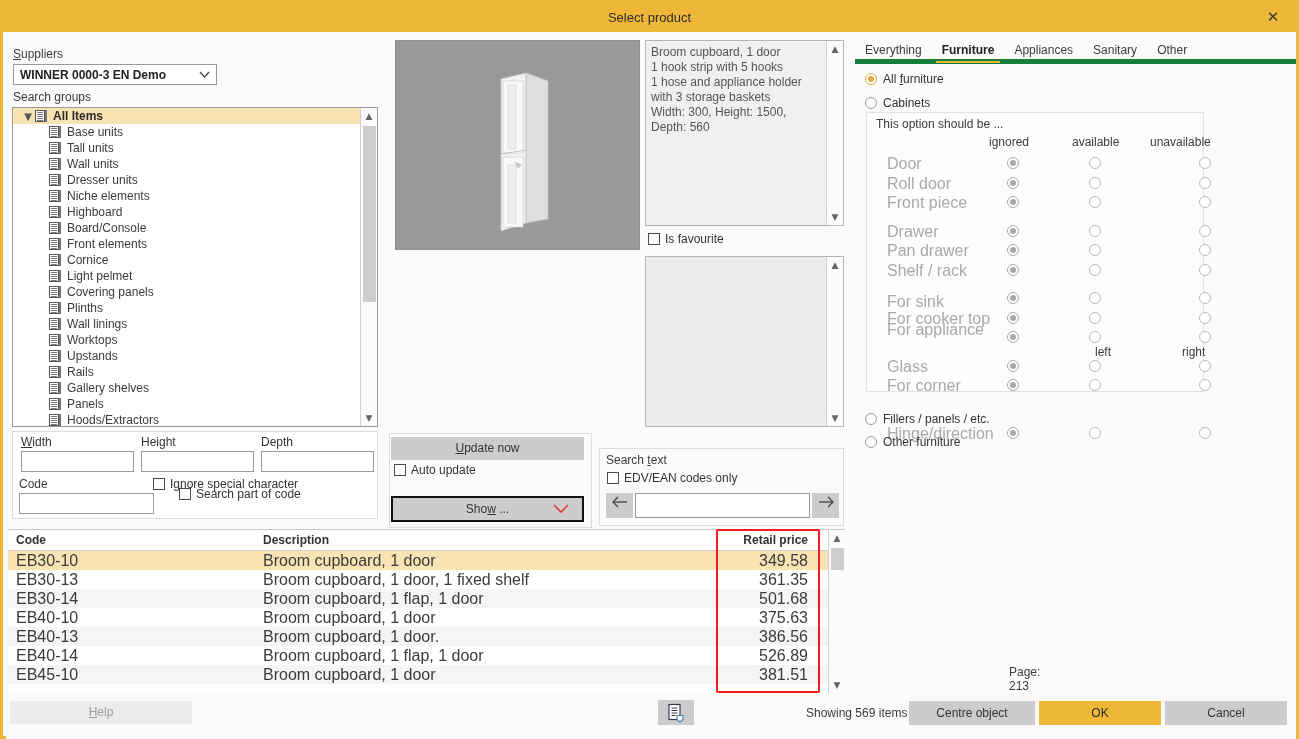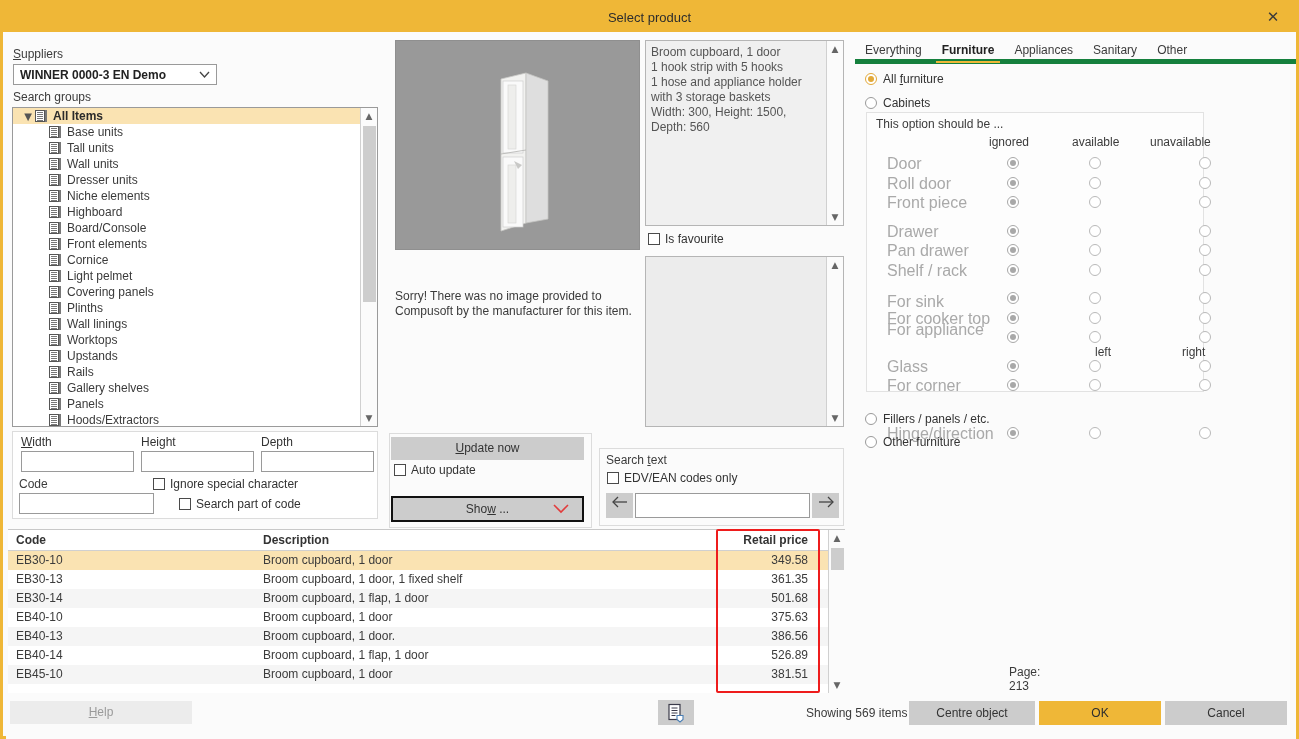--- a/index.html
+++ b/index.html
@@ -175,21 +175,21 @@
   .rlabel { position: absolute; font-size: 12px; cursor: pointer; }
   .optbox { position: absolute; left: 11px; top: 72px; width: 338px; height: 280px; border: 1px solid #e2e2e2; background: #fdfdfd; }
   .optbox .hdr { position: absolute; font-size: 12px; color: #3b3b3b; }
   .optrow-label { position: absolute; left: 20px; font-size: 16px; color: #a9a9a9; }
 
   
   .tablewrap { position: absolute; left: 5px; top: 526px; width: 837px; height: 164px; background: #fff; border-top: 1px solid #c8c8c8; }
   .thead { position: absolute; left: 0; top: 0; width: 820px; height: 21px; background: #ffffff; border-bottom: 1px solid #d0d0d0; }
   .thead .th { position: absolute; top: 0; line-height: 21px; font-size: 12px; font-weight: bold; color: #333; }
   .rows { position: absolute; left: 0; top: 21px; width: 820px; bottom: 0; overflow: hidden; }
-  .trow { position: relative; height: 19px; line-height: 19px; font-size: 12px; color: #3b3b3b; cursor: pointer; }
+  .trow { position: relative; height: 19px; line-height: 19px; font-size: 16px; color: #3b3b3b; cursor: pointer; }
   .trow.alt { background: #f5f5f5; }
   .trow.sel { background: #fae3b2; }
   .trow .c-code { position: absolute; left: 8px; }
   .trow .c-desc { position: absolute; left: 255px; }
   .trow .c-price { position: absolute; left: 600px; width: 200px; text-align: right; }
   .redbox { position: absolute; left: 713px; top: 526px; width: 104px; height: 164px; border: 2px solid #ee1c1c; border-radius: 2px; pointer-events: none; }
 
   
   .pageinfo { position: absolute; left: 1006px; top: 662px; font-size: 12px; color: #3b3b3b; line-height: 14px; }
   .footer { position: absolute; left: 3px; top: 694px; width: 1290px; height: 42px; background: #fbfbfb; }
@@ -259,39 +259,37 @@
     <div class="fld" style="left:128px;width:113px;"></div>
     <div class="fld" style="left:248px;width:113px;"></div>
   </div>
 
   <div class="codebox">
     <div class="cap lbl">Code</div>
     <div class="fld"></div>
     <div class="chkline" style="left:140px;top:2px;">
       <span class="cbx"></span><span>Ignore special character</span>
     </div>
-    <div class="chkline" style="left:140px;top:22px;padding-left:26px;">
+    <div class="chkline" style="left:140px;top:12px;padding-left:26px;">
       <span class="cbx"></span><span>Search part of code</span>
     </div>
   </div>
 
   <div class="preview">
     <svg width="243" height="208" viewBox="0 0 243 208">
       <polygon points="105,38 130,32 130,182 105,190" fill="#f2f2f0" stroke="#c9c9c7" stroke-width="0.8"></polygon>
       <polygon points="130,32 152,40 152,178 130,182" fill="#dedede" stroke="#c4c4c2" stroke-width="0.8"></polygon>
       <rect x="107" y="40" width="20" height="72" fill="#fafafa" stroke="#cfcfcf" stroke-width="0.7"></rect>
       <rect x="107" y="116" width="20" height="70" fill="#fafafa" stroke="#cfcfcf" stroke-width="0.7"></rect>
       <rect x="112" y="44" width="8" height="64" fill="#eeeeec" stroke="#d4d4d2" stroke-width="0.6"></rect>
       <rect x="112" y="124" width="8" height="58" fill="#eeeeec" stroke="#d4d4d2" stroke-width="0.6"></rect>
       <line x1="105" y1="113" x2="130" y2="109" stroke="#b9b9b7" stroke-width="0.9"></line>
       <polygon points="118,120 126,124 122,128" fill="#c8c8c6"></polygon>
     </svg>
   </div>
-  <div class="noimg">Sorry! There was no image provided to
-Compusoft by the manufacturer for this item.</div>
 
   <div class="descbox">
     <div class="txt">Broom cupboard, 1 door
 1 hook strip with 5 hooks
 1 hose and appliance holder
 with 3 storage baskets
 Width: 300, Height: 1500, Depth: 560</div>
     <div class="vsb">
       <div class="arr up">▲</div>
       <div class="arr dn">▼</div>

